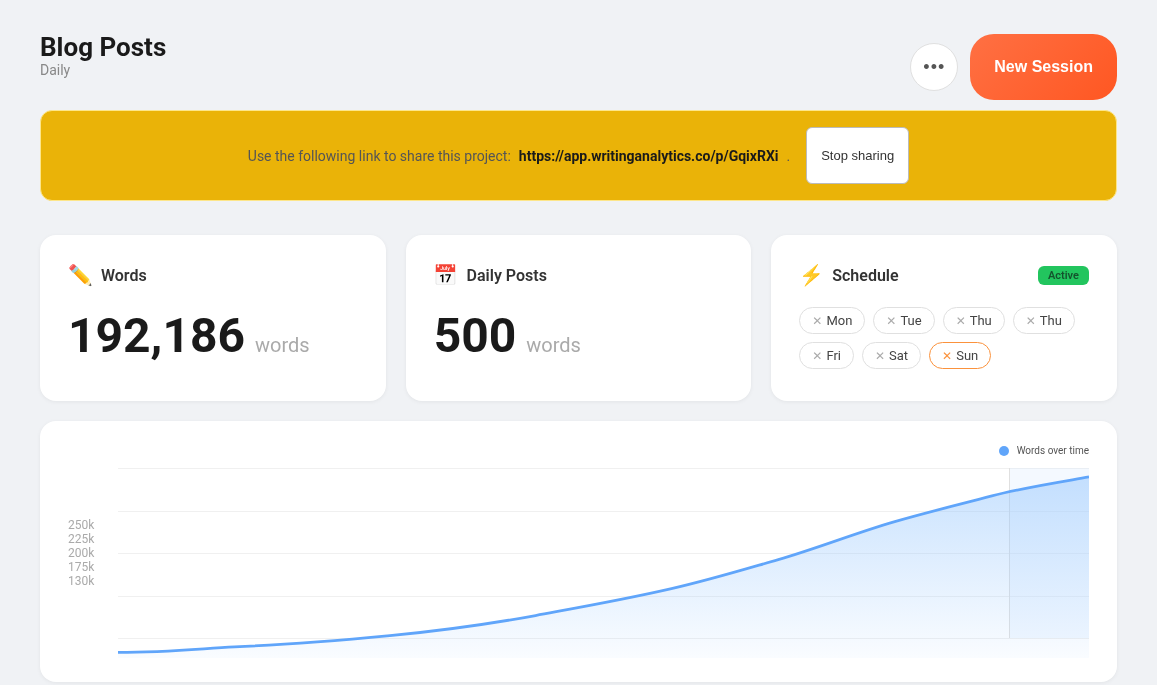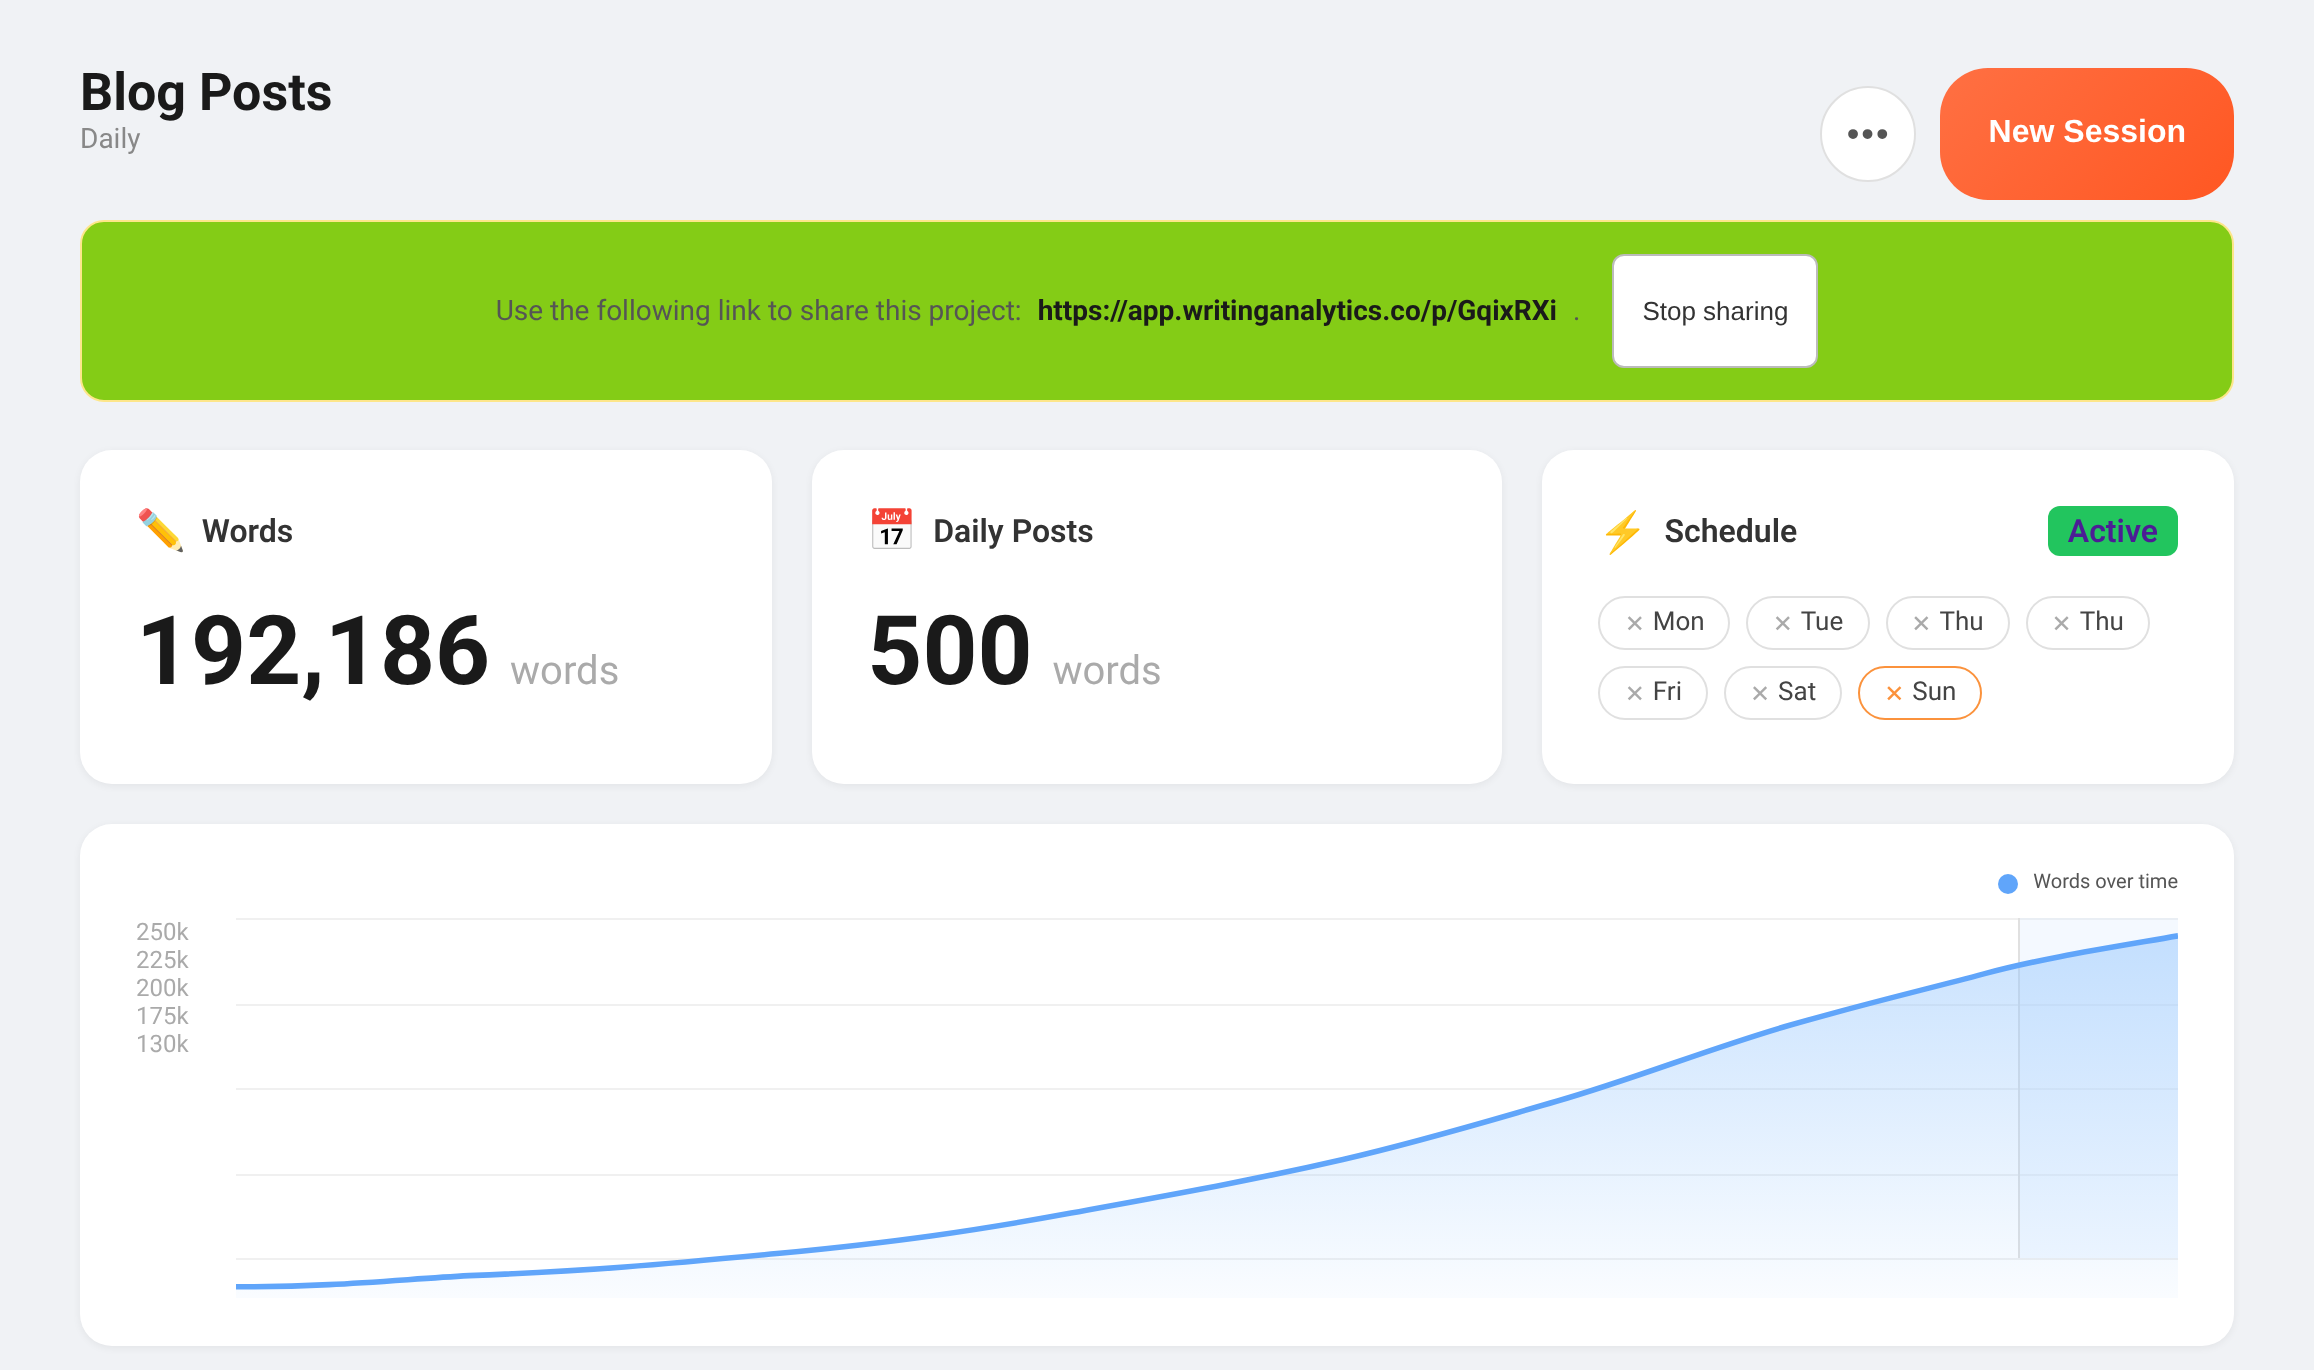--- a/index.html
+++ b/index.html
@@ -56,28 +56,28 @@
       cursor: pointer;
     }
 
     .subtitle {
       font-size: 14px;
       color: #888;
       margin-bottom: 24px;
     }
 
     .banner {
-      background: #84cc16;
+      background: #eab308;
       border: 1px solid #fde68a;
       border-radius: 12px;
       padding: 16px 24px;
       text-align: center;
       font-size: 14px;
       color: #555;
-      margin-bottom: 24px;
+      margin-bottom: 34px;
       display: flex;
       align-items: center;
       justify-content: center;
       gap: 8px;
     }
 
     .banner-link {
       font-weight: 700;
       color: #1a1a1a;
     }
@@ -143,22 +143,22 @@
     }
 
     .schedule-header-left {
       display: flex;
       align-items: center;
       gap: 8px;
     }
 
     .active-badge {
       background: #22c55e;
-      color: #4c1d95;
-      font-size: 16px;
+      color: #14532d;
+      font-size: 11px;
       font-weight: 600;
       border-radius: 6px;
       padding: 3px 10px;
     }
 
     .schedule-days {
       display: flex;
       flex-wrap: wrap;
       gap: 8px;
       margin-top: 8px;
@@ -223,21 +223,21 @@
       height: 190px;
     }
 
     .chart-labels {
       position: absolute;
       left: 0;
       top: 0;
       bottom: 20px;
       display: flex;
       flex-direction: column;
-      justify-content: flex-start;
+      justify-content: center;
       font-size: 12px;
       color: #aaa;
       width: 45px;
     }
 
     .chart-grid {
       position: absolute;
       left: 50px;
       right: 0;
       top: 0;

